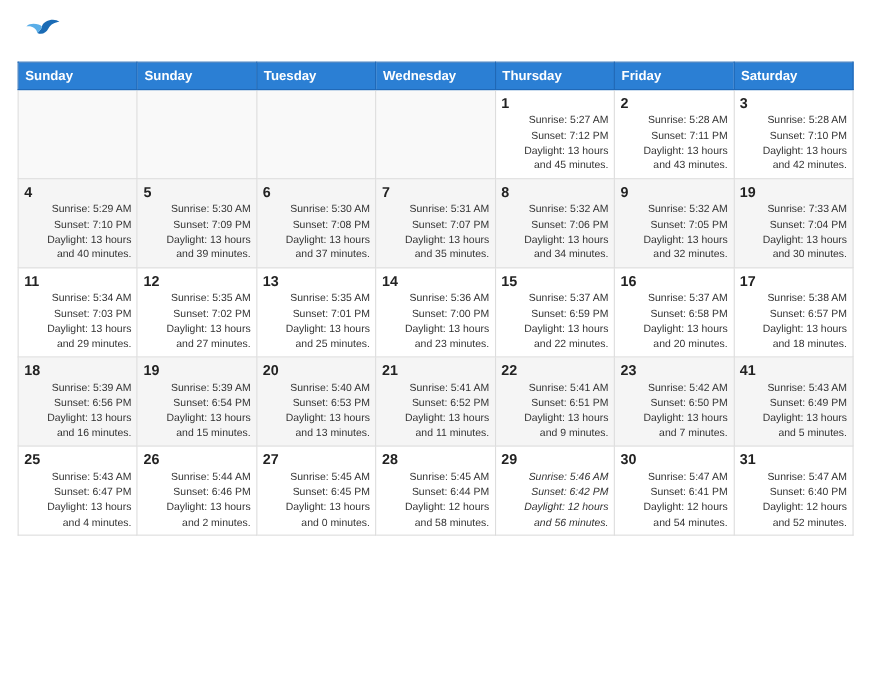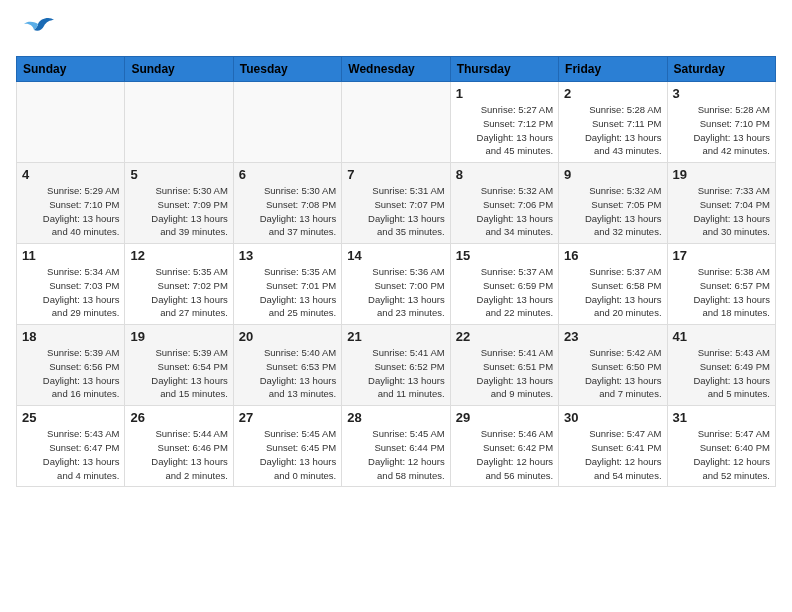--- a/index.html
+++ b/index.html
@@ -38,21 +38,21 @@
       color: #555;
       font-weight: normal;
     }
     .calendar {
       width: 100%;
       border-collapse: collapse;
       border: 1px solid #ccc;
     }
     .calendar th {
       background-color: #2b7fd4;
-      color: #000000;
+      color: #ffffff;
       font-size: 12px;
       font-weight: bold;
       text-align: left;
       padding: 5px 6px;
       border: 1px solid #2068b5;
     }
     .calendar td {
       width: 108px;
       vertical-align: top;
       padding: 4px 5px;
@@ -320,21 +320,21 @@
           </td>
           <td>
             <span class="day-num">28</span>
             <div class="day-info" style="white-space: pre-line;">Sunrise: 5:45 AM
 Sunset: 6:44 PM
 Daylight: 12 hours
 and 58 minutes.</div>
           </td>
           <td>
             <span class="day-num">29</span>
-            <div class="day-info" style="white-space: pre-line;">Sunrise: 5:46 AM
+            <div class="day-info" style="white-space: pre-line; font-style: italic;">Sunrise: 5:46 AM
 Sunset: 6:42 PM
 Daylight: 12 hours
 and 56 minutes.</div>
           </td>
           <td>
             <span class="day-num">30</span>
             <div class="day-info" style="white-space: pre-line;">Sunrise: 5:47 AM
 Sunset: 6:41 PM
 Daylight: 12 hours
 and 54 minutes.</div>

